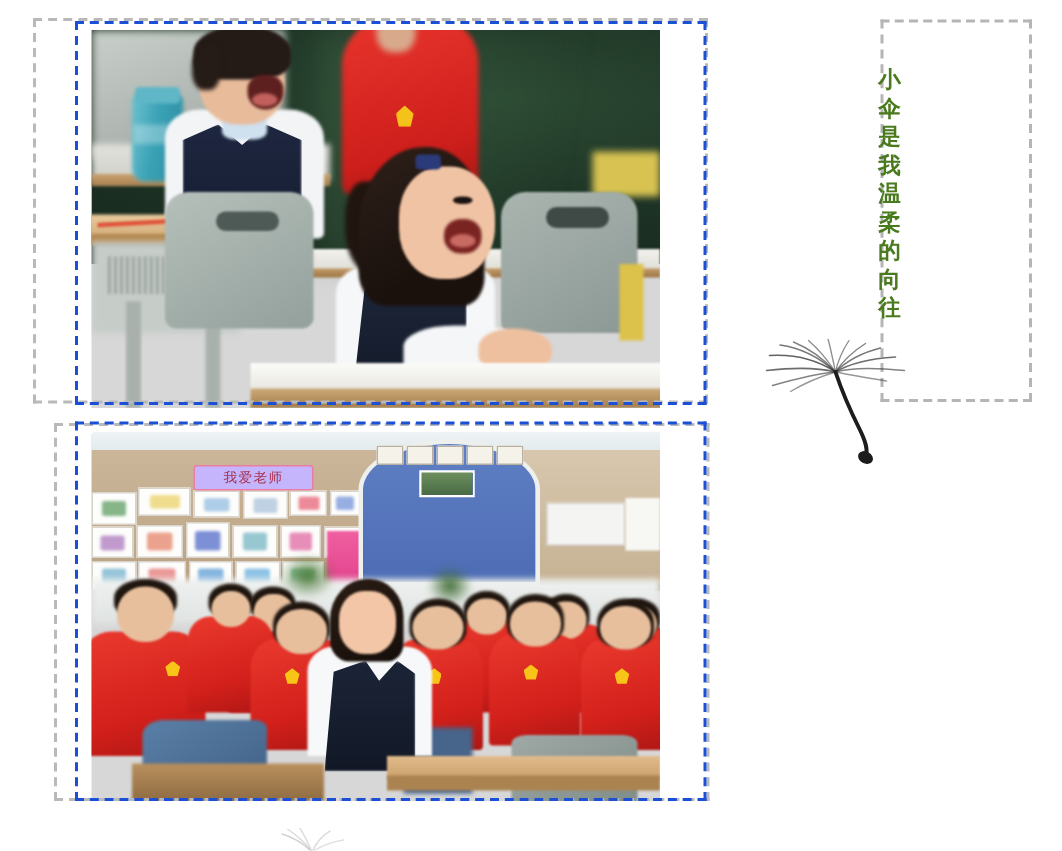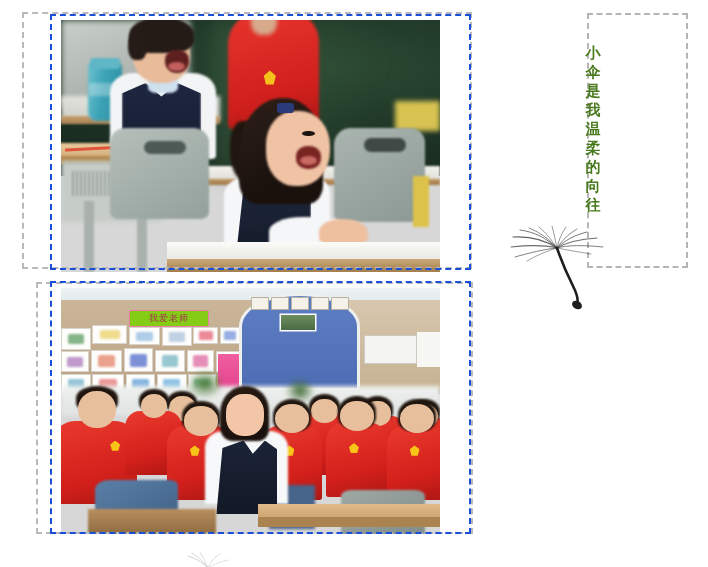--- a/index.html
+++ b/index.html
@@ -370,21 +370,21 @@
     left: 76%; top: 5%; width: 24%; height: 36%;
     background: linear-gradient(#d8c7ae, #c6b294);
   }
   .p2-wall-white {
     left: 0; top: 40%; width: 100%; height: 12%;
     background: linear-gradient(#eef1ef, #dfe3e1);
     filter: blur(2px);
   }
   .p2-banner {
     left: 18%; top: 9%; width: 21%; height: 7%;
-    background: #84cc16;
+    background: #c4b5fd;
     border: 1.5px solid #e97ea2;
     border-radius: 2px;
     display: flex; align-items: center; justify-content: center;
     color: #a7334f;
     font-size: 9px; letter-spacing: 1px;
     font-family: "DejaVu Sans", "Liberation Sans", sans-serif;
     filter: blur(.45px);
   }
   .p2-arch {
     left: 47%; top: 2%; width: 32%; height: 40%;

